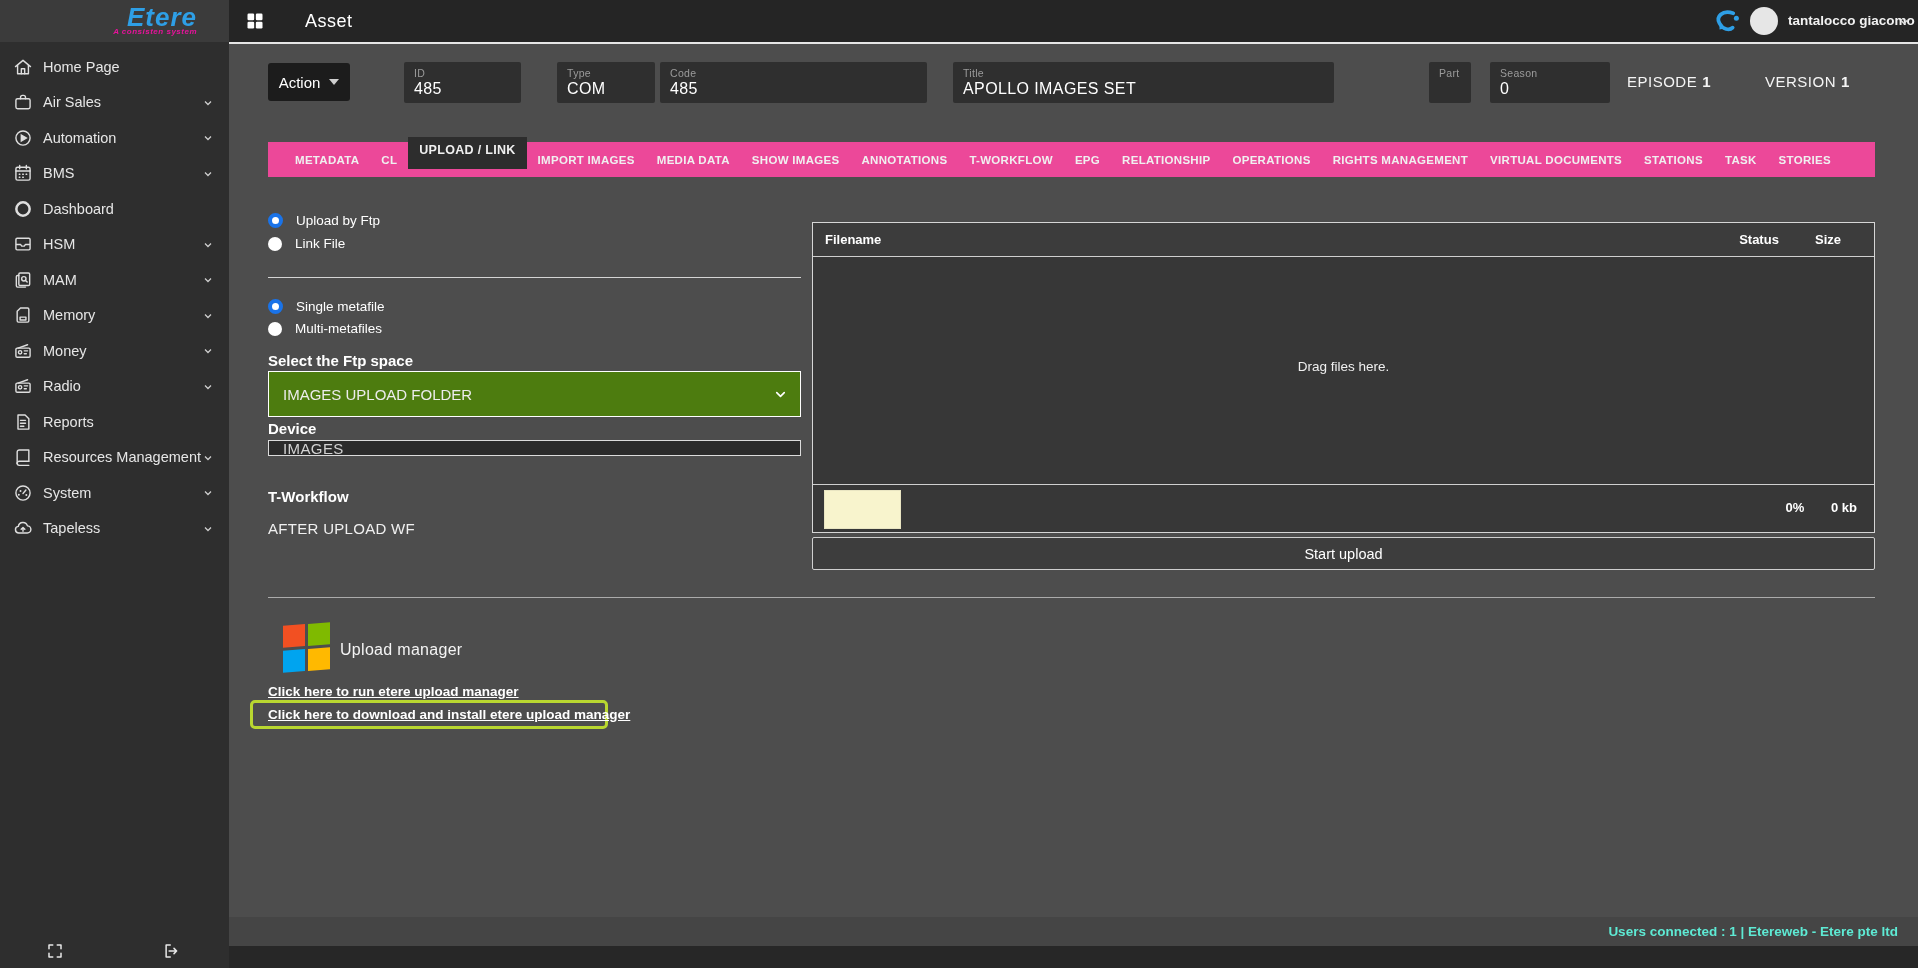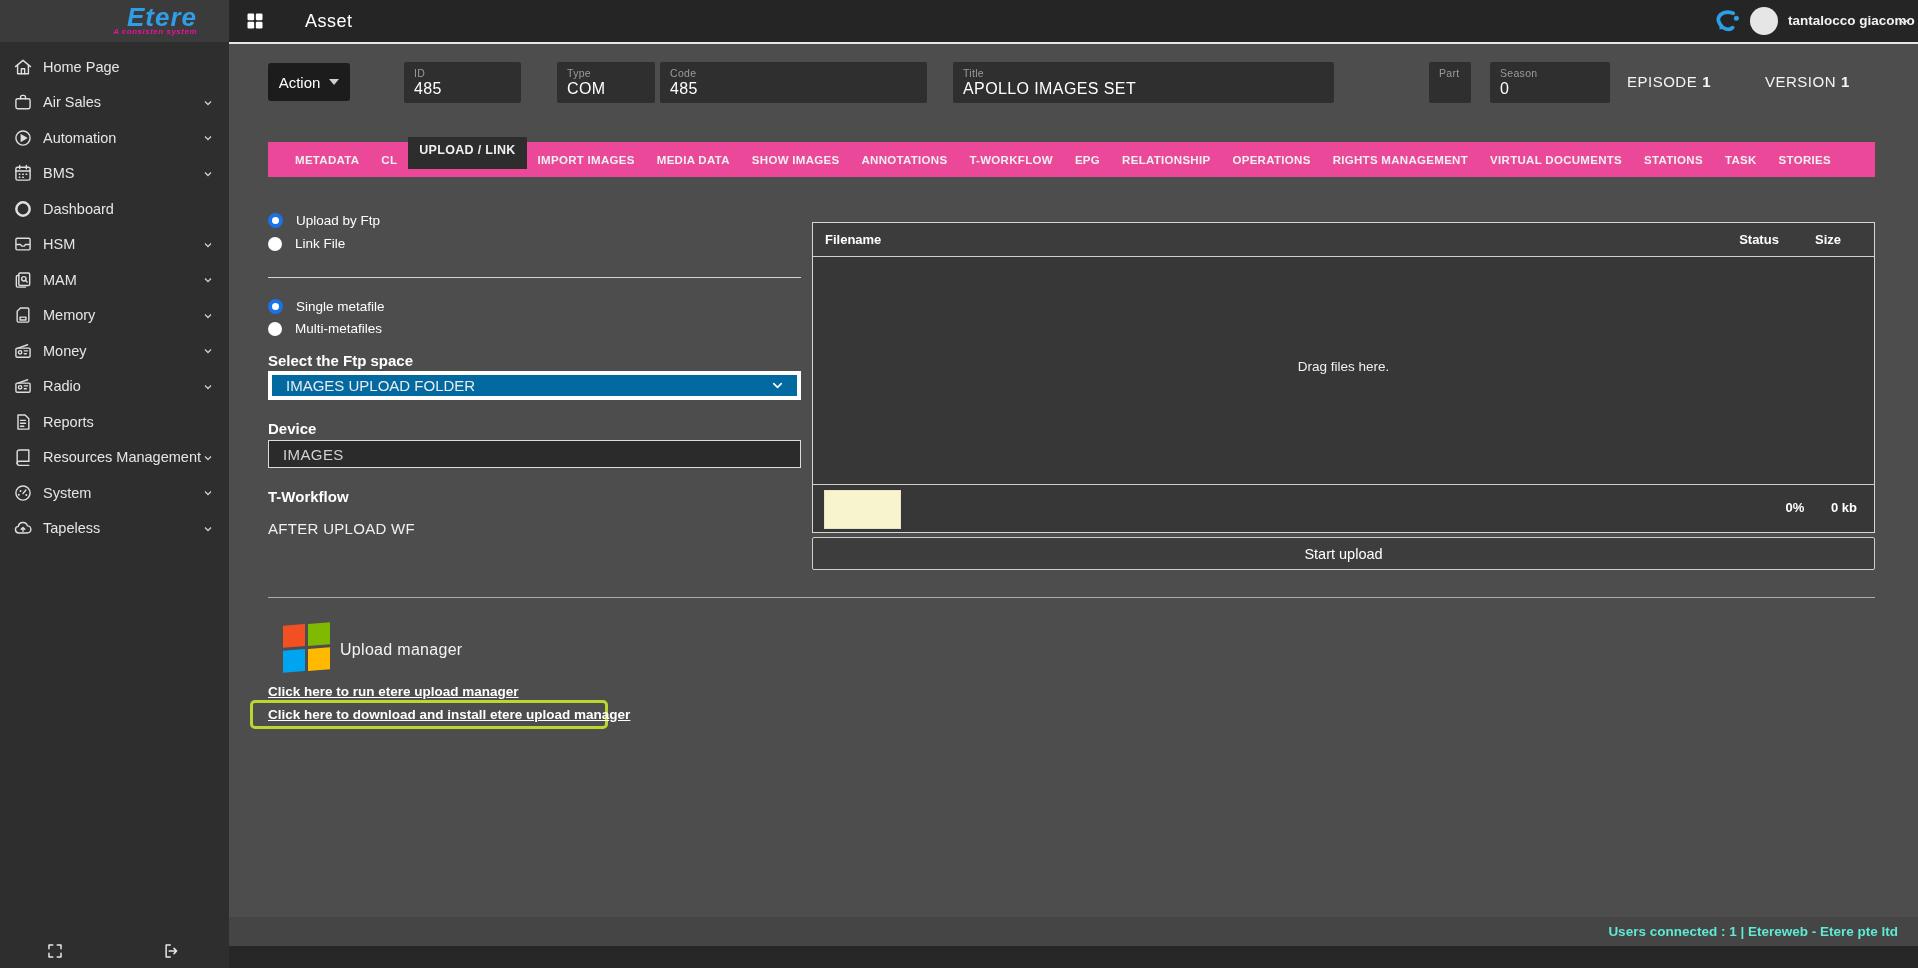--- a/index.html
+++ b/index.html
@@ -57,25 +57,25 @@
   .tab.active{position:relative;top:-7px;font-size:12.5px;background:#2d2d2d;padding:6px 11px 12px;}
 
   
   .radio-row{position:absolute;display:flex;align-items:center;gap:13px;font-size:13.5px;color:#fff;cursor:pointer;}
   .rad{width:14px;height:14px;border-radius:50%;background:#fff;box-sizing:border-box;flex:0 0 auto;}
   .rad.sel{width:15px;height:15px;border:4.5px solid var(--radio_selected_blue);background:#fff;}
   .r1{left:268px;top:213px;} .r2{left:268px;top:236px;} .r3{left:268px;top:299px;} .r4{left:268px;top:321px;}
   .div1{position:absolute;left:268px;top:277px;width:533px;height:1px;background:#d4d4d4;}
   .lbl-bold{position:absolute;font-size:15px;font-weight:bold;color:#fff;}
   .l-ftp{left:268px;top:352px;} .l-device{left:268px;top:420px;} .l-wf{left:268px;top:488px;}
-  .select-box{position:absolute;left:268px;top:371px;width:533px;height:29px;background:#0369a1;border:4px solid #ffffff;
+  .select-box{position:absolute;left:268px;top:371px;width:533px;height:46px;background:#4d7c0f;border:1px solid #ffffff;
     box-sizing:border-box;display:flex;align-items:center;justify-content:space-between;padding:0 12px 0 14px;
     font-size:15px;color:#ececec;cursor:pointer;}
   .sel-chev{width:15px;height:15px;color:#fff;}
-  .input-box{position:absolute;left:268px;top:440px;width:533px;height:28px;background:#2b2b2b;border:1px solid #dcdcdc;
+  .input-box{position:absolute;left:268px;top:440px;width:533px;height:16px;background:#2b2b2b;border:1px solid #dcdcdc;
     box-sizing:border-box;font-size:15px;color:#d2d2d2;padding:0 14px;font-family:"Liberation Sans",sans-serif;letter-spacing:.4px;}
   .wf-value{position:absolute;left:268px;top:520px;font-size:15px;color:#f0f0f0;letter-spacing:.3px;}
 
   
   .panel{position:absolute;left:812px;top:222px;width:1063px;height:311px;border:1px solid #d6d6d6;
     box-sizing:border-box;background:#373737;}
   .p-head{height:33px;background:#3c3c3c;border-bottom:1px solid #cfcfcf;position:relative;display:flex;align-items:center;}
   .p-head span{font-size:13px;font-weight:bold;color:#fff;}
   .col-filename{margin-left:12px;}
   .col-status{position:absolute;left:916px;width:60px;text-align:center;}

